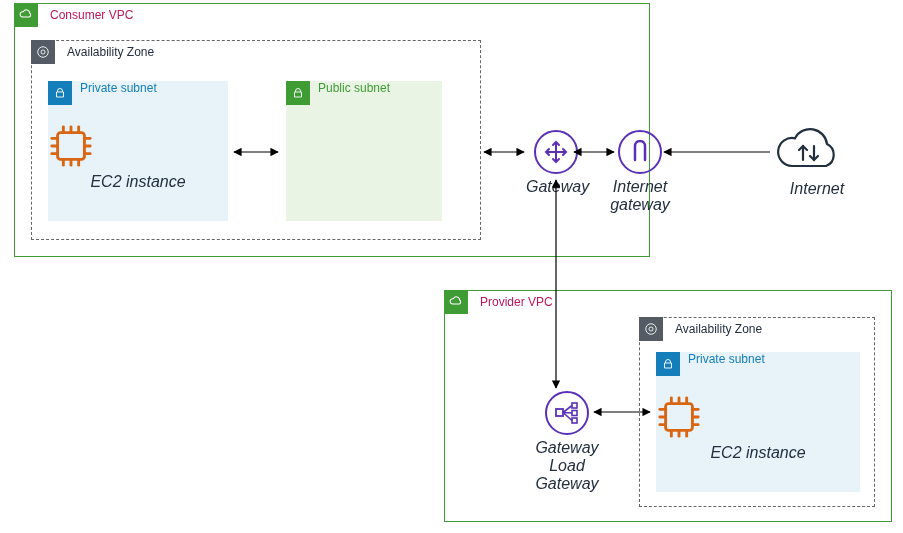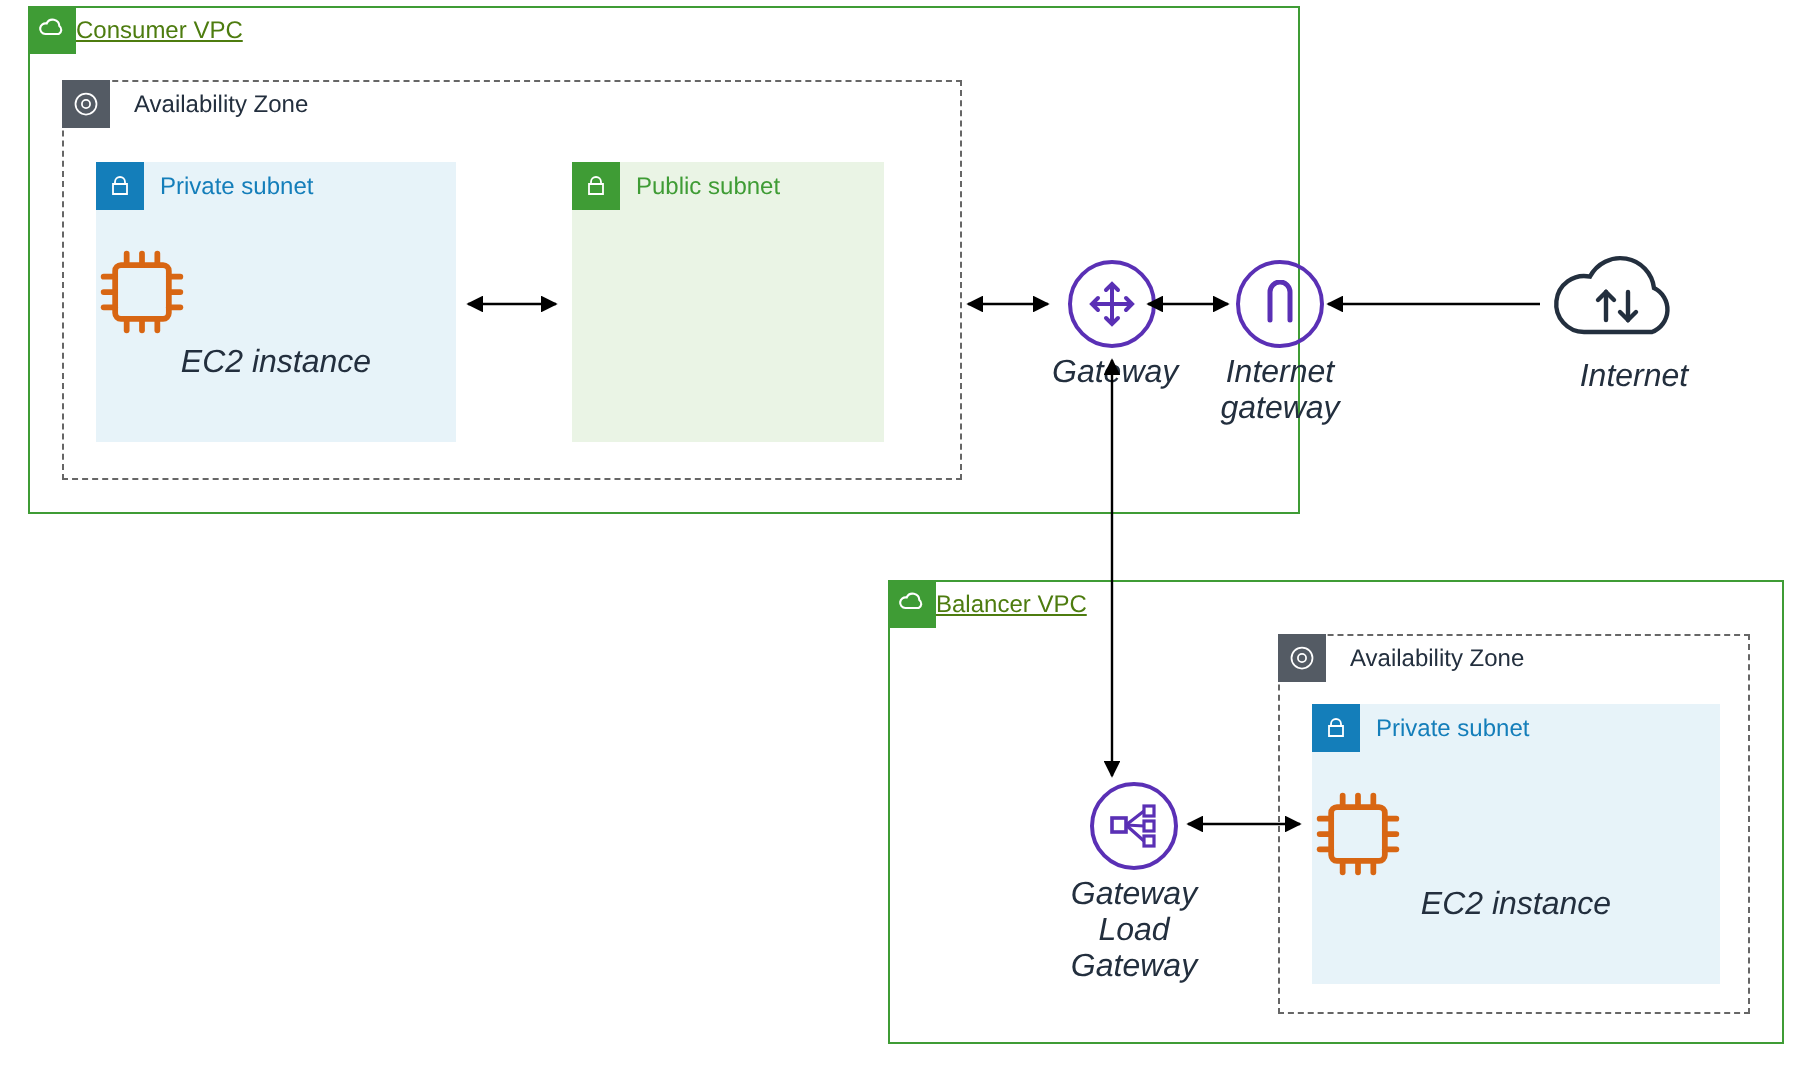--- a/index.html
+++ b/index.html
@@ -21,24 +21,23 @@
     top: -1px; left: -1px;
     display: flex;
     align-items: center;
   }
   .vpc-icon {
     width: 24px; height: 24px;
     background: #3F9C35;
     display: flex; align-items: center; justify-content: center;
   }
   .vpc-title {
-    padding-left: 0;
-    color: #4d7c0f;
+    padding-left: 12px;
+    color: #be185d;
     font-size: 12px;
-    text-decoration: underline;
   }
   .az-box {
     position: absolute;
     border: 1px dashed #666;
   }
   .az-header {
     position: absolute;
     top: -1px; left: -1px;
     display: flex; align-items: center;
   }
@@ -48,21 +47,21 @@
     display: flex; align-items: center; justify-content: center;
   }
   .az-title { padding-left: 12px; font-size: 12px; color: #232F3E; }
   .subnet-box {
     position: absolute;
   }
   .subnet-private { background: #E7F3F9; }
   .subnet-public  { background: #EAF4E5; }
   .subnet-header {
     position: absolute; top: 0; left: 0;
-    display: flex; align-items: center;
+    display: flex; align-items: flex-start;
   }
   .subnet-icon {
     width: 24px; height: 24px;
     display: flex; align-items: center; justify-content: center;
   }
   .subnet-private .subnet-icon { background: #147EBA; }
   .subnet-public  .subnet-icon { background: #3F9C35; }
   .subnet-title { padding-left: 8px; font-size: 12px; }
   .subnet-private .subnet-title { color: #147EBA; }
   .subnet-public  .subnet-title { color: #3F9C35; }
@@ -200,21 +199,21 @@
   <span>Internet</span>
 </div>
 
 <div class="vpc-box" style="left:444px; top:290px; width:448px; height:232px;">
   <div class="vpc-header">
     <span class="vpc-icon">
       <svg width="16" height="16" viewBox="0 0 24 24">
           <path fill="none" stroke="#fff" stroke-width="1.6" d="M7 15a4 4 0 1 1 1-7.9A5 5 0 0 1 17.5 9 3.5 3.5 0 0 1 17 15H7z"></path>
         </svg>
     </span>
-    <span class="vpc-title">Balancer VPC</span>
+    <span class="vpc-title">Provider VPC</span>
   </div>
 
   <div class="az-box" style="left:194px; top:26px; width:236px; height:190px;">
     <div class="az-header">
       <span class="az-icon">
         <svg width="14" height="14" viewBox="0 0 24 24">
             <circle cx="12" cy="12" r="9" fill="none" stroke="#fff" stroke-width="1.5"></circle>
             <circle cx="12" cy="12" r="3.5" fill="none" stroke="#fff" stroke-width="1.5"></circle>
           </svg>
       </span>

